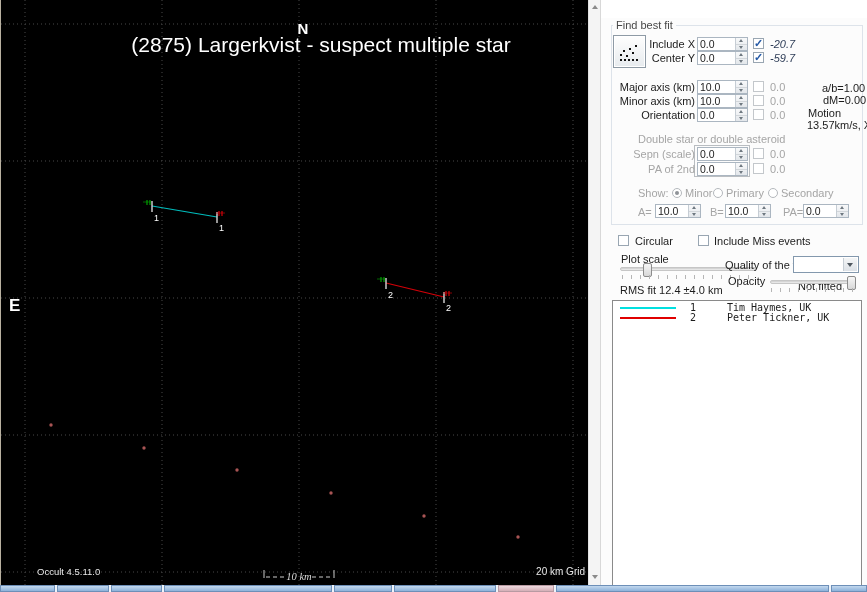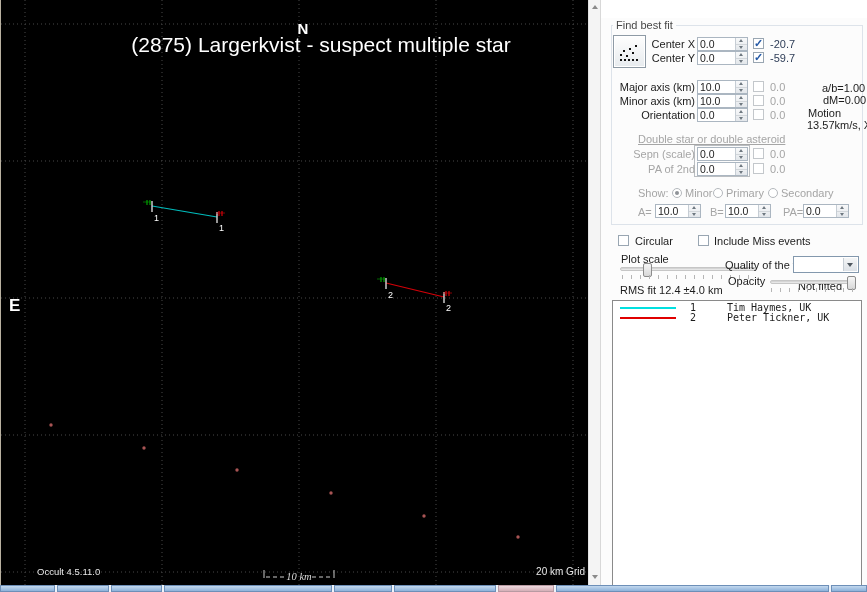--- a/index.html
+++ b/index.html
@@ -19,21 +19,21 @@
   .vscroll .arr.up::after { content:""; position:absolute; left:3px; top:4px;
       border:3px solid transparent; border-bottom:4px solid #8a8a8a; border-top:0; }
   .vscroll .arr.dn::after { content:""; position:absolute; left:3px; top:4px;
       border:3px solid transparent; border-top:4px solid #8a8a8a; border-bottom:0; }
 
   
   .panel { position:absolute; left:601px; top:18px; width:266px; height:585px;
            background:#fcfcfc; font-size:11px; color:#1c1c1c; }
   .panel .abs { position:absolute; white-space:nowrap; }
   .dis { color:#a5a5a5; }
-  .navy { color:#2e3d57; }
+  .navy { color:#2e3d57;font-style:italic; }
 
   .groupbox { position:absolute; left:10px; top:7px; width:252px; height:200px;
               border:1px solid #dde3ea; }
   .group-label { position:absolute; left:12px; top:1px; background:#fcfcfc; padding:0 3px;
                  color:#474747; }
 
   .tool-btn { position:absolute; left:12px; top:17px; width:33px; height:33px;
               border:1px solid #8e9aa5; background:linear-gradient(#fefefe,#e7ebee);
               box-shadow:inset 0 0 0 1px #fff; }
   .tool-btn svg { position:absolute; left:5px; top:5px; }
@@ -190,21 +190,21 @@
         <rect x="1" y="18" width="2" height="2"></rect>
           <rect x="5" y="18" width="2" height="2"></rect>
         <rect x="9" y="18" width="2" height="2"></rect>
           <rect x="13" y="18" width="2" height="2"></rect>
         <rect x="17" y="18" width="2" height="2"></rect>
       </g>
     </svg>
   </div>
 
   <div class="row" style="top:19px">
-    <span class="lbl">Center X</span>
+    <span class="lbl">Include X</span>
     <span class="spin">
       <span class="val">0.0</span>
       <span class="spb">
           <i class="up"></i>
           <i class="dn"></i>
         </span>
     </span>
     <span class="cb on"></span>
     <span class="res navy">-20.7</span>
   </div>
@@ -255,21 +255,21 @@
     </span>
     <span class="cb gray"></span>
     <span class="res dis">0.0</span>
   </div>
 
   <span class="abs" style="left:221px;top:64px">a/b=1.00</span>
   <span class="abs" style="left:222px;top:76px">dM=0.00</span>
   <span class="abs" style="left:207px;top:89px">Motion</span>
   <span class="abs" style="left:206px;top:101px">13.57km/s, X</span>
 
-  <span class="abs dis" style="left:37px;top:115px;text-decoration:underline">Double star  or  double asteroid</span>
+  <span class="abs dis" style="left:37px;top:115px;">Double star  or  double asteroid</span>
   <div class="ds-outline"></div>
   <div class="row" style="top:129px">
     <span class="lbl dis">Sepn (scale)</span>
     <span class="spin">
       <span class="val">0.0</span>
       <span class="spb">
           <i class="up"></i>
           <i class="dn"></i>
         </span>
     </span>

